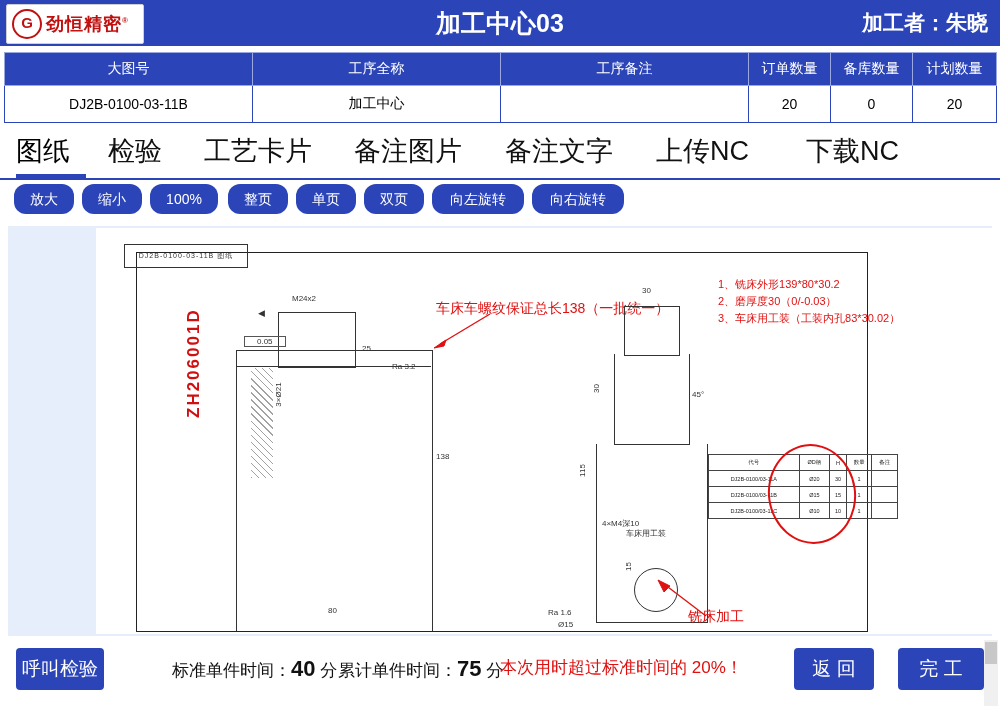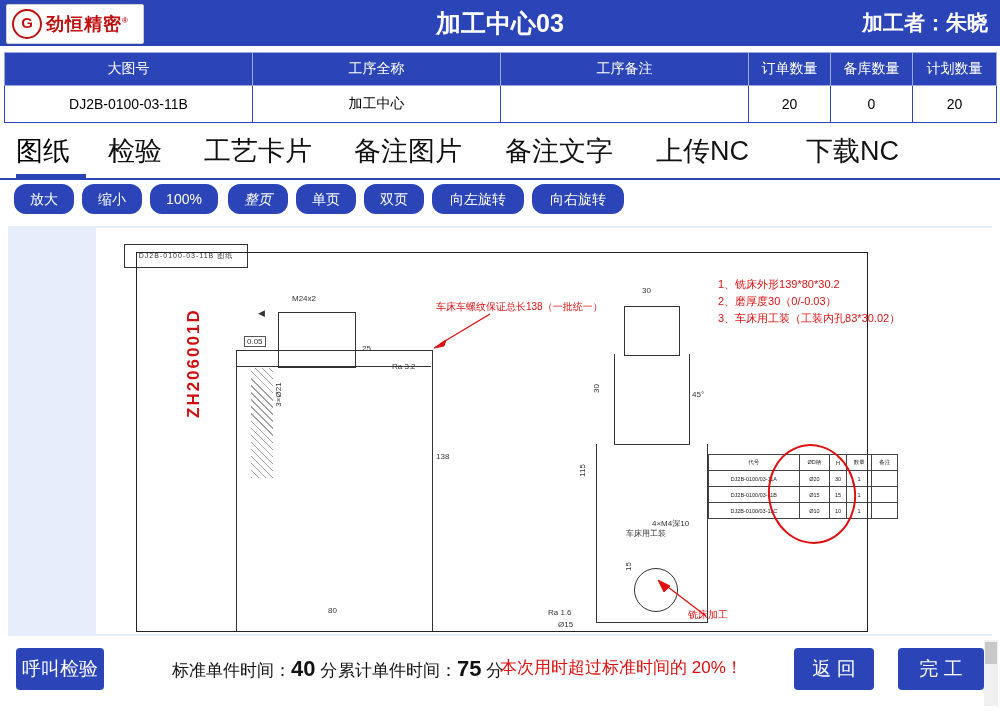--- a/index.html
+++ b/index.html
@@ -132,21 +132,21 @@
   .dtable td,.dtable th{border:1px solid #444;height:13px;text-align:center;font-weight:normal;}
   .redellipse{
     position:absolute;left:672px;top:216px;width:84px;height:96px;
     border:2px solid #e01010;border-radius:50%;transform:rotate(-8deg);
   }
   
   .rednotes{
     position:absolute;left:622px;top:48px;color:#e01010;font-size:11px;line-height:17px;white-space:nowrap;
   }
   .redcall{
-    position:absolute;left:340px;top:72px;color:#e01010;font-size:10px;white-space:nowrap;
+    position:absolute;left:340px;top:72px;color:#e01010;font-size:14px;white-space:nowrap;
   }
   .redarrow{position:absolute;stroke:#e01010;}
   
   .bottom{
     position:absolute;left:0;top:640px;width:1000px;height:71px;background:#fff;
   }
   .bbtn{
     position:absolute;top:8px;height:42px;line-height:42px;text-align:center;
     background:#2b44b8;color:#fff;font-size:19px;border-radius:4px;cursor:pointer;
   }
@@ -208,21 +208,21 @@
   <div class="tab" style="left:354px;width:124px;">备注图片</div>
   <div class="tab" style="left:505px;width:124px;">备注文字</div>
   <div class="tab" style="left:806px;width:126px;">下载NC</div>
   <div class="tab" style="left:656px;width:126px;">上传NC</div>
 </div>
 
 <div class="toolbar">
   <div class="tbtn" style="left:14px;width:60px;">放大</div>
   <div class="tbtn" style="left:82px;width:60px;">缩小</div>
   <div class="tbtn" style="left:150px;width:68px;">100%</div>
-  <div class="tbtn" style="left:228px;width:60px;font-style:italic;">整页</div>
+  <div class="tbtn" style="left:228px;width:60px;">整页</div>
   <div class="tbtn" style="left:296px;width:60px;">单页</div>
   <div class="tbtn" style="left:364px;width:60px;">双页</div>
   <div class="tbtn" style="left:432px;width:92px;">向左旋转</div>
   <div class="tbtn" style="left:532px;width:92px;">向右旋转</div>
 </div>
 
 <div class="viewport">
   <div class="paper">
     <div class="frame"></div>
     <div class="titleblock">DJ2B-0100-03-11B 图纸</div>
@@ -243,35 +243,35 @@
     <div class="lv-outer"></div>
     <div class="lv-topline"></div>
     <div class="hatch"></div>
     <div class="vtxt">ZH206001D</div>
 
     <div class="dimv" style="left:176px;top:66px;margin-left:20px;">M24x2</div>
     <div class="dimv" style="left:266px;top:116px;">25</div>
     <div class="dimv" style="left:340px;top:224px;">138</div>
     <div class="dimv" style="left:170px;top:162px;transform:rotate(-90deg);">3×Ø21</div>
     <div class="dimv" style="left:232px;top:378px;">80</div>
-    <div class="dimv" style="left:148px;top:108px;border:1px solid #555;padding:0 2px;">0.05</div>
+    <div class="dimv" style="left:148px;top:108px;border:1px solid #555;padding:0 12px;">0.05</div>
     <div class="dimv" style="left:296px;top:134px;">Ra 3.2</div>
     <div class="arrowmark" style="left:162px;top:80px;">◀</div>
 
     <div class="rv-neck"></div>
     <div class="rv-stem"></div>
     <div class="rv-body"></div>
     <div class="circ-small"></div>
 
     <div class="dimv" style="left:546px;top:58px;">30</div>
     <div class="dimv" style="left:496px;top:156px;transform:rotate(-90deg);">30</div>
     <div class="dimv" style="left:480px;top:238px;transform:rotate(-90deg);">115</div>
     <div class="dimv" style="left:528px;top:334px;transform:rotate(-90deg);">15</div>
     <div class="dimv" style="left:596px;top:162px;">45°</div>
-    <div class="dimv" style="left:556px;top:290px;">4×M4深10</div>
+    <div class="dimv" style="left:506px;top:290px;">4×M4深10</div>
     <div class="dimv" style="left:530px;top:300px;">车床用工装</div>
     <div class="dimv" style="left:452px;top:380px;">Ra 1.6</div>
     <div class="dimv" style="left:462px;top:392px;">Ø15</div>
     <div class="redcall" style="left:592px;top:380px;">铣床加工</div>
     <svg class="redarrow" style="left:558px;top:350px;" width="56" height="42">
       <line x1="52" y1="38" x2="10" y2="6" stroke="#e01010" stroke-width="1.4"></line>
       <polygon points="4,2 16,8 10,14" fill="#e01010"></polygon>
     </svg>
 
     <table class="dtable">

